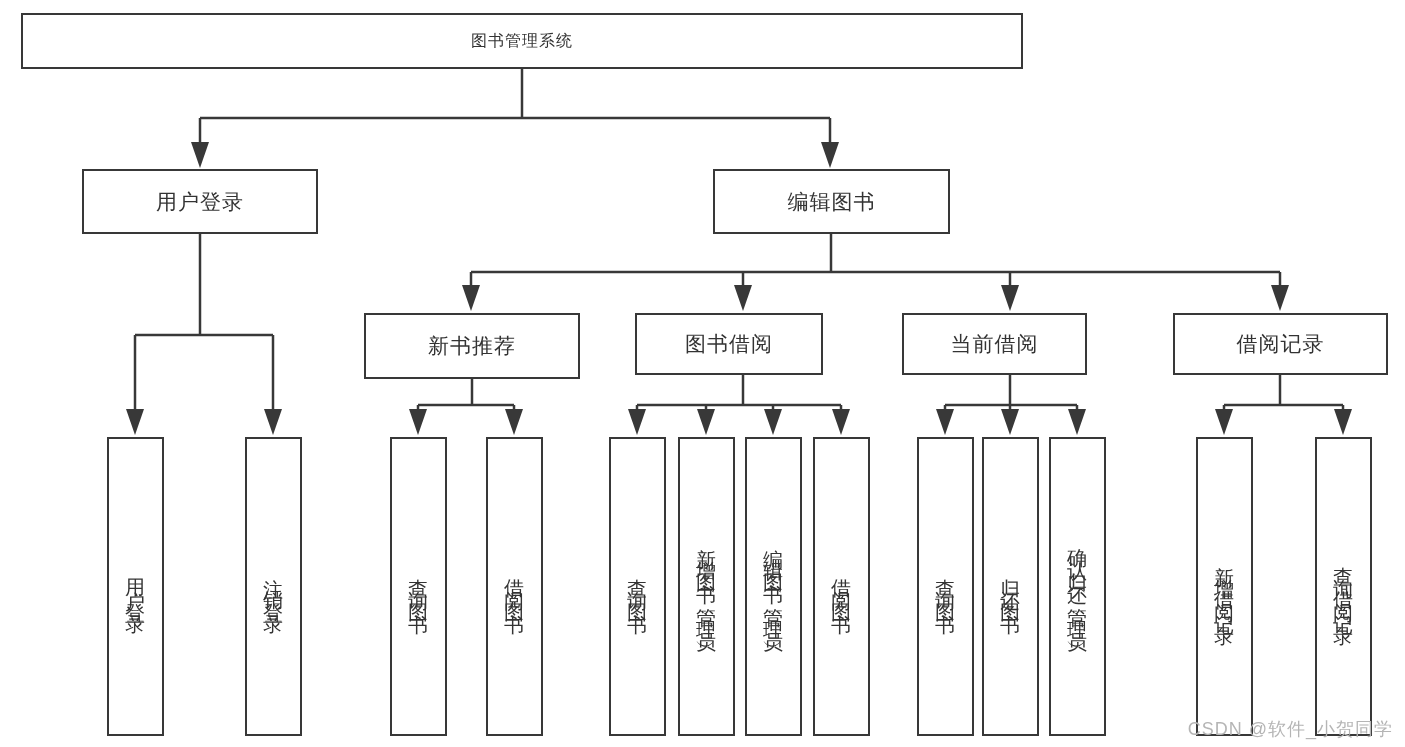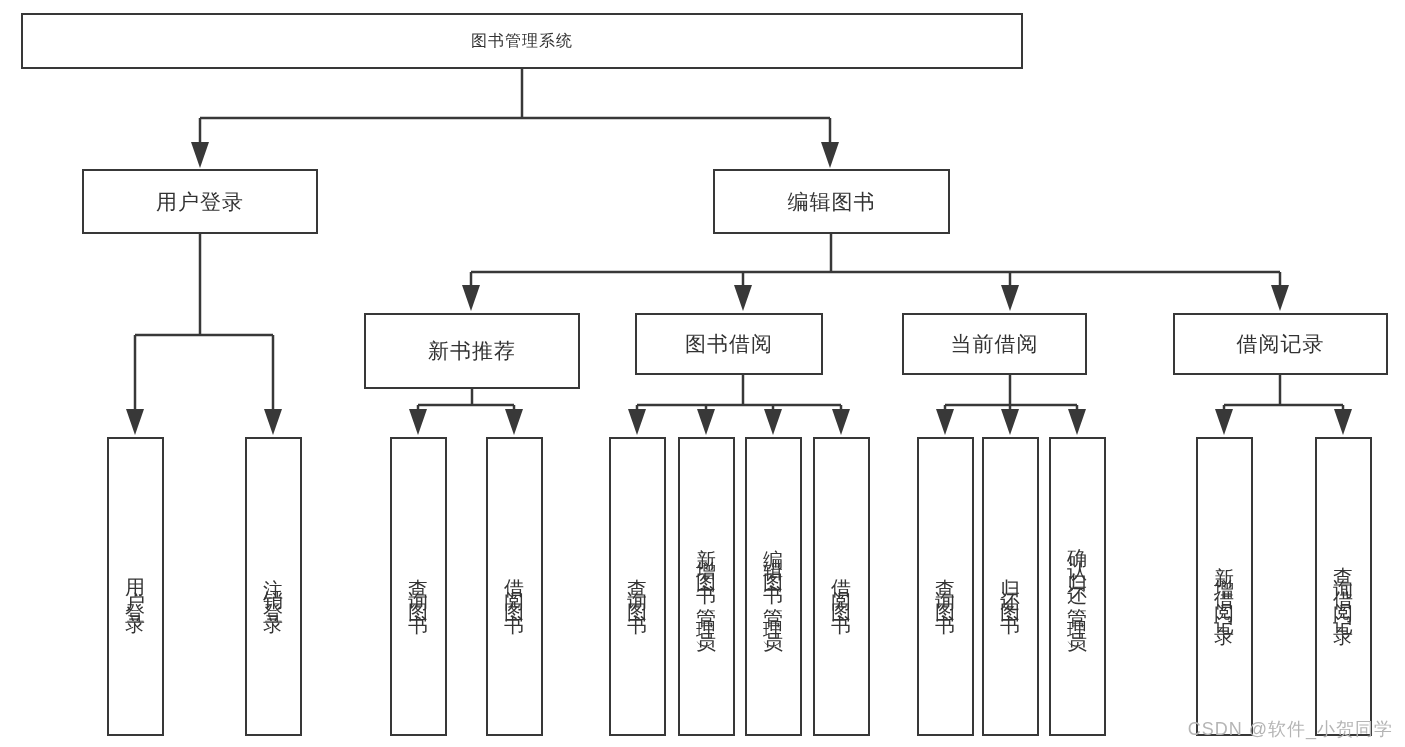--- a/index.html
+++ b/index.html
@@ -101,21 +101,21 @@
     <span class="hlabel root-label">图书管理系统</span>
   </div>
 
   <div class="box" style="left:82px;top:169px;width:236px;height:65px">
     <span class="hlabel">用户登录</span>
   </div>
   <div class="box" style="left:713px;top:169px;width:237px;height:65px">
     <span class="hlabel">编辑图书</span>
   </div>
 
-  <div class="box" style="left:364px;top:313px;width:216px;height:76px">
+  <div class="box" style="left:364px;top:313px;width:216px;height:66px">
     <span class="hlabel">新书推荐</span>
   </div>
   <div class="box" style="left:635px;top:313px;width:188px;height:62px">
     <span class="hlabel">图书借阅</span>
   </div>
   <div class="box" style="left:902px;top:313px;width:185px;height:62px">
     <span class="hlabel">当前借阅</span>
   </div>
   <div class="box" style="left:1173px;top:313px;width:215px;height:62px">
     <span class="hlabel">借阅记录</span>

